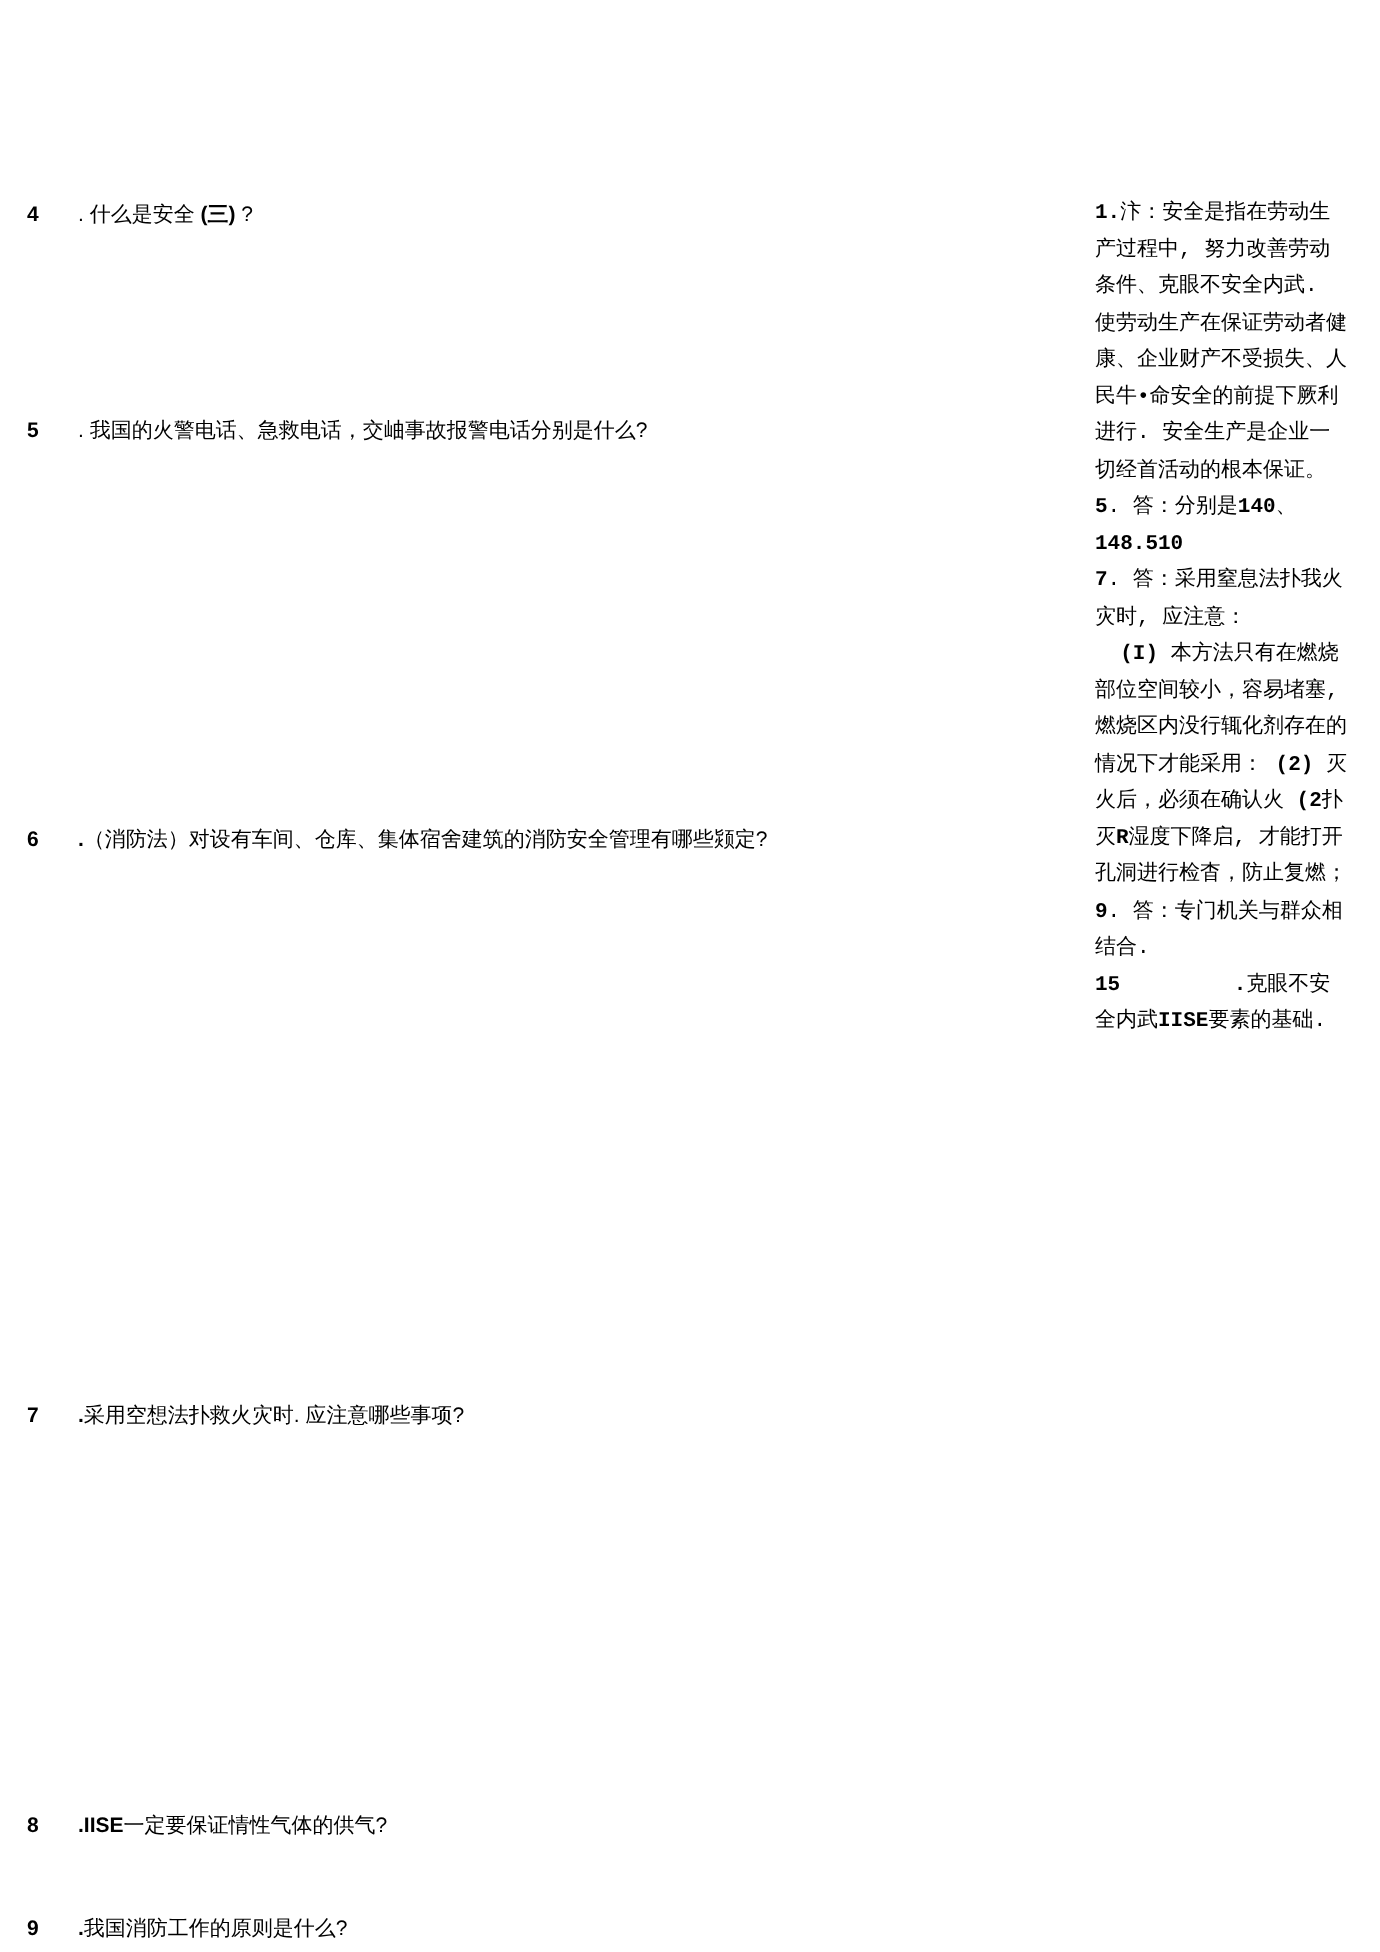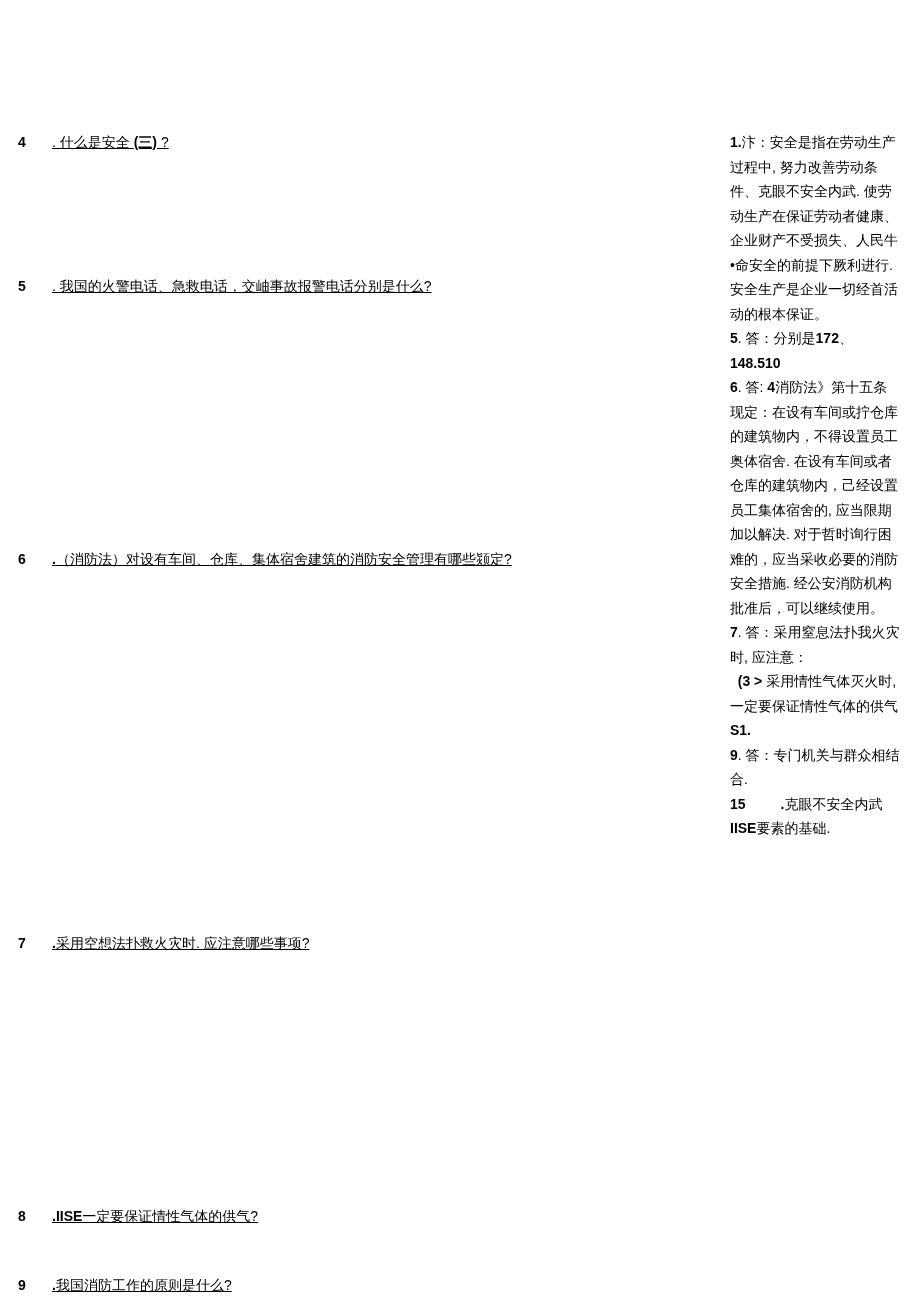--- a/index.html
+++ b/index.html
@@ -19,35 +19,35 @@
   }
   .questions {
     width: 720px;
     box-sizing: border-box;
     padding-left: 8px;
     padding-right: 10px;
   }
   .answers {
     width: 170px;
     box-sizing: border-box;
+    font-family: Liberation Mono, monospace;
   }
   .q-row {
     display: flex;
     align-items: flex-start;
     margin-bottom: 4px;
   }
   .q-num {
     font-weight: bold;
     width: 34px;
     flex-shrink: 0;
     text-align: left;
   }
   .q-text {
     flex: 1;
-    text-decoration: underline;
   }
   .bold { font-weight: bold; }
   .answers p {
     margin: 0;
   }
 </style>
 </head>
 <body>
 
 <div class="page">
@@ -89,26 +89,25 @@
     <div class="q-row">
       <span class="q-num">9</span>
       <span class="q-text"><span class="bold"> .</span><span>我国消防工作的原则是什么?</span></span>
     </div>
 
   </div>
 
   <div class="answers">
     <p><span class="bold">1.</span><span>汴：安全是指在劳动生产过程中, 努力改善劳动条件、克眼不安全内武. 使劳动生产在保证劳动者健康、企业财产不受损失、人民牛•命安全的前提下厥利进行. 安全生产是企业一切经首活动的根本保证。</span></p>
 
-    <p><span class="bold">5</span><span>. 答：分别是</span><span class="bold">172</span><span>、</span><span class="bold">148.510</span></p>
+    <p><span class="bold">5</span><span>. 答：分别是</span><span class="bold">140</span><span>、</span><span class="bold">148.510</span></p>
 
-    <p><span class="bold">6</span><span>. 答: </span><span class="bold">4</span><span>消防法》第十五条现定：在设有车间或拧仓库的建筑物内，不得设置员工奥体宿舍. 在设有车间或者仓库的建筑物内，己经设置员工集体宿舍的, 应当限期加以解决. 对于哲时询行困难的，应当采收必要的消防安全措施. 经公安消防机构批准后，可以继续使用。</span></p>
 
     <p><span class="bold">7</span><span>. 答：采用窒息法扑我火灾时, 应注意：</span></p>
-    <p>&nbsp;&nbsp;<span class="bold">(3 &gt;</span><span> 采用情性气体灭火时, 一定要保证情性气体的供气</span><span class="bold">S1.</span></p>
+    <p>&nbsp;&nbsp;<span class="bold">(I)</span><span> 本方法只有在燃烧部位空间较小，容易堵塞, 燃烧区内没行辄化剂存在的情况下才能采用：  </span><span class="bold">(2)</span><span> 灭火后，必须在确认火 </span><span class="bold">(2</span><span>扑灭</span><span class="bold">R</span><span>湿度下降启, 才能打开孔洞进行检杳，防止复燃；</span></p>
 
 
     <p><span class="bold">9</span><span>. 答：专门机关与群众相结合.</span></p>
 
     <p><span class="bold">15</span><span class="bold" style="white-space:pre">         .</span><span>克眼不安全内武</span><span class="bold">IISE</span><span>要素的基础.</span></p>
   </div>
 
 </div>
 
 </body></html>

